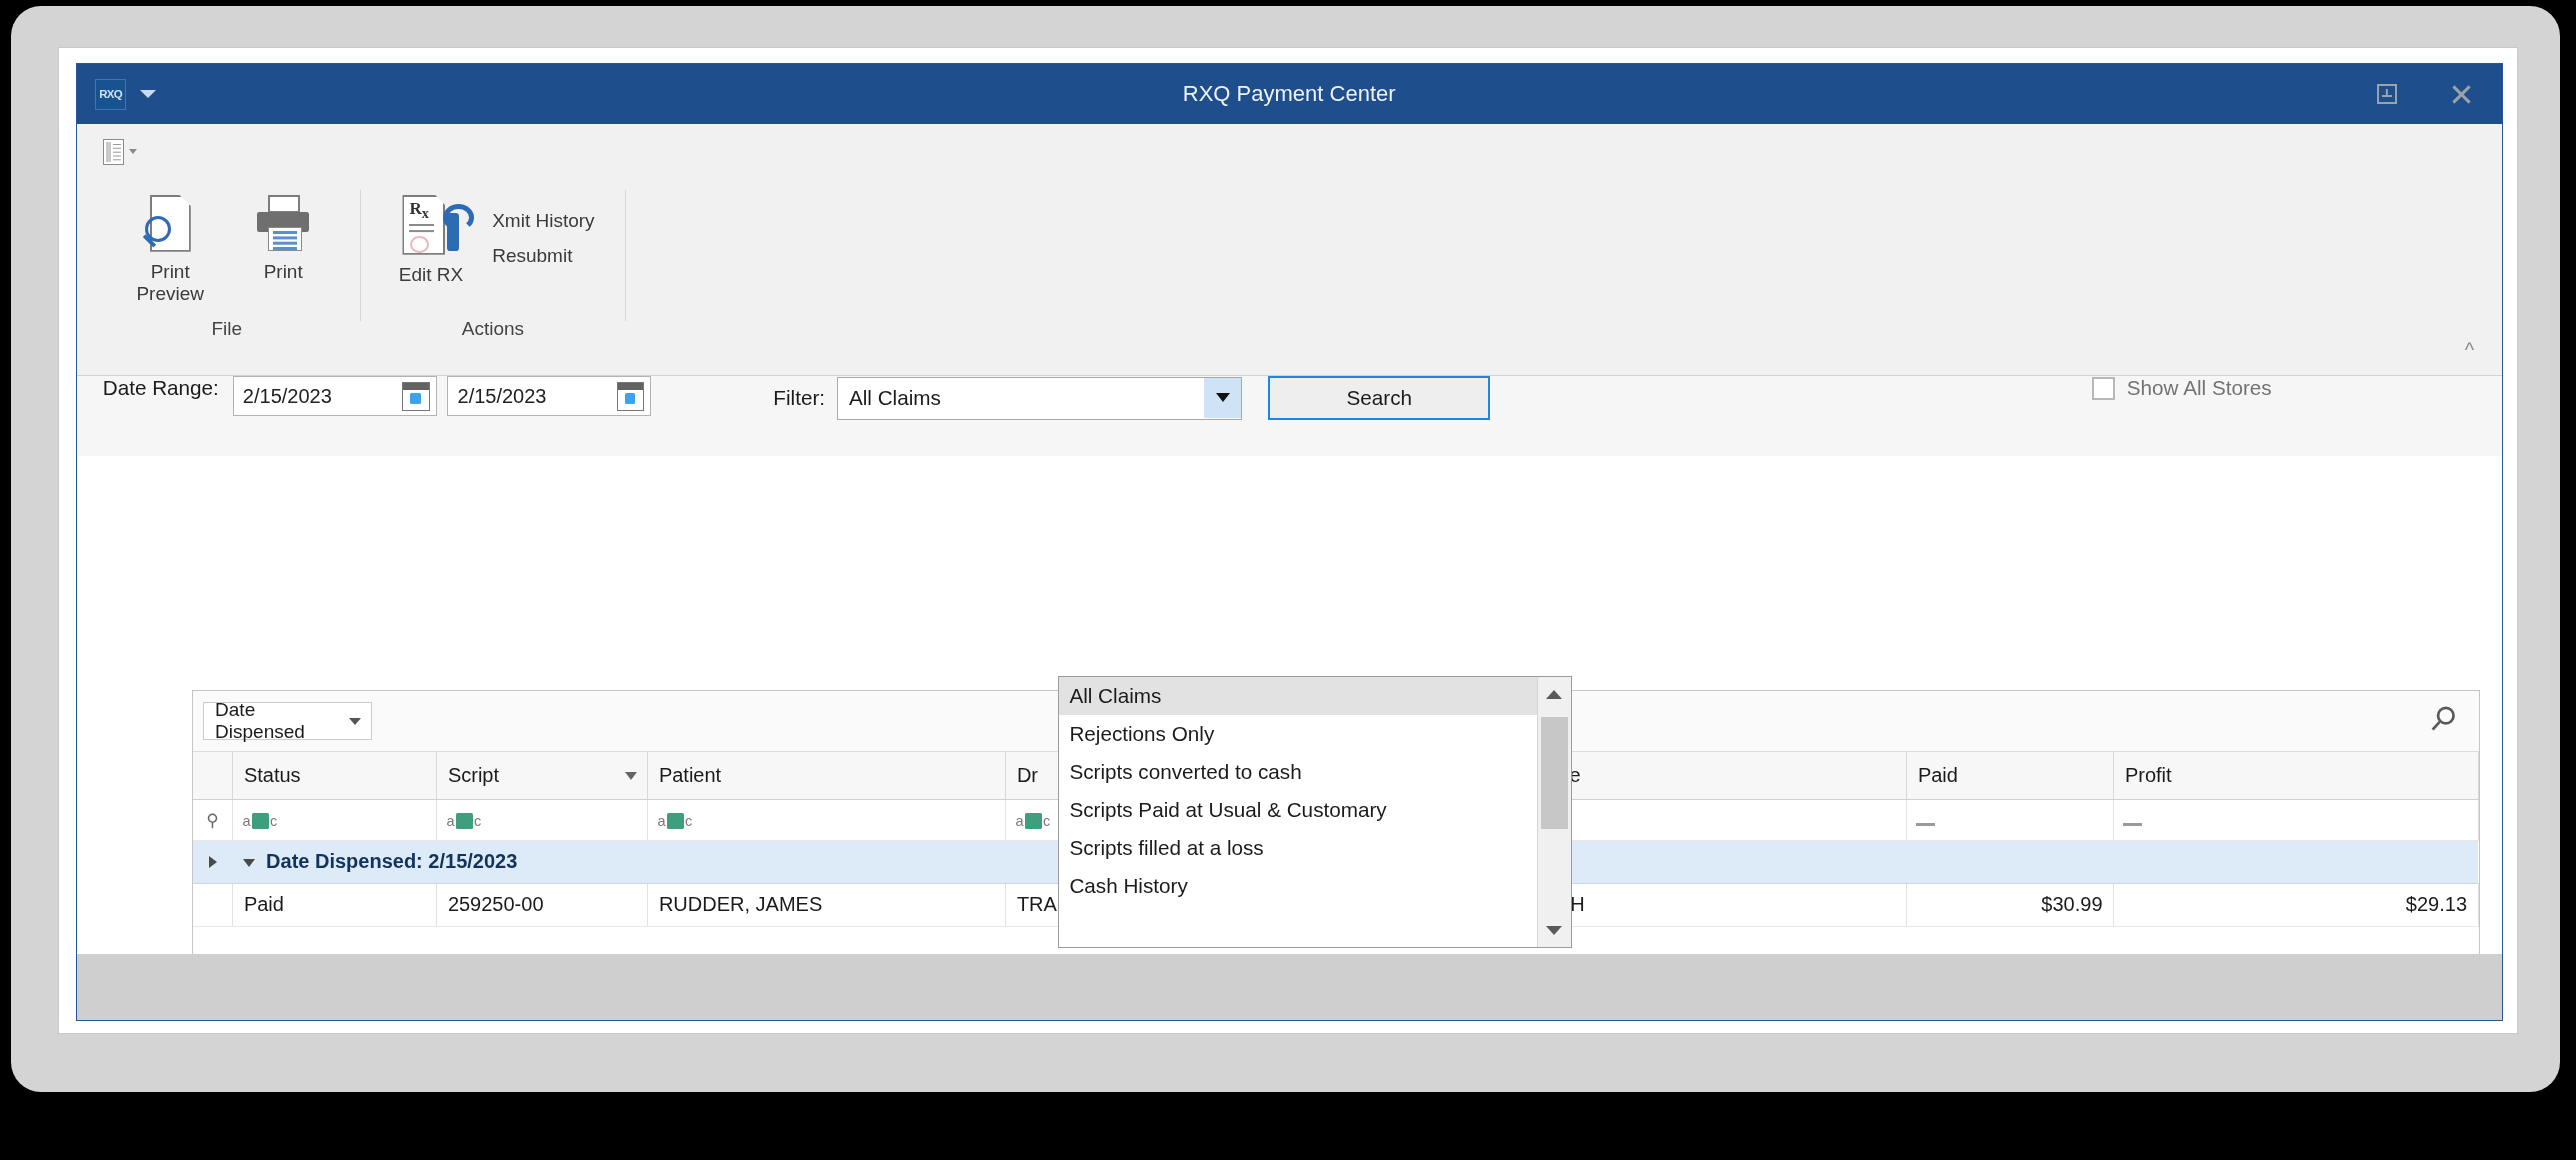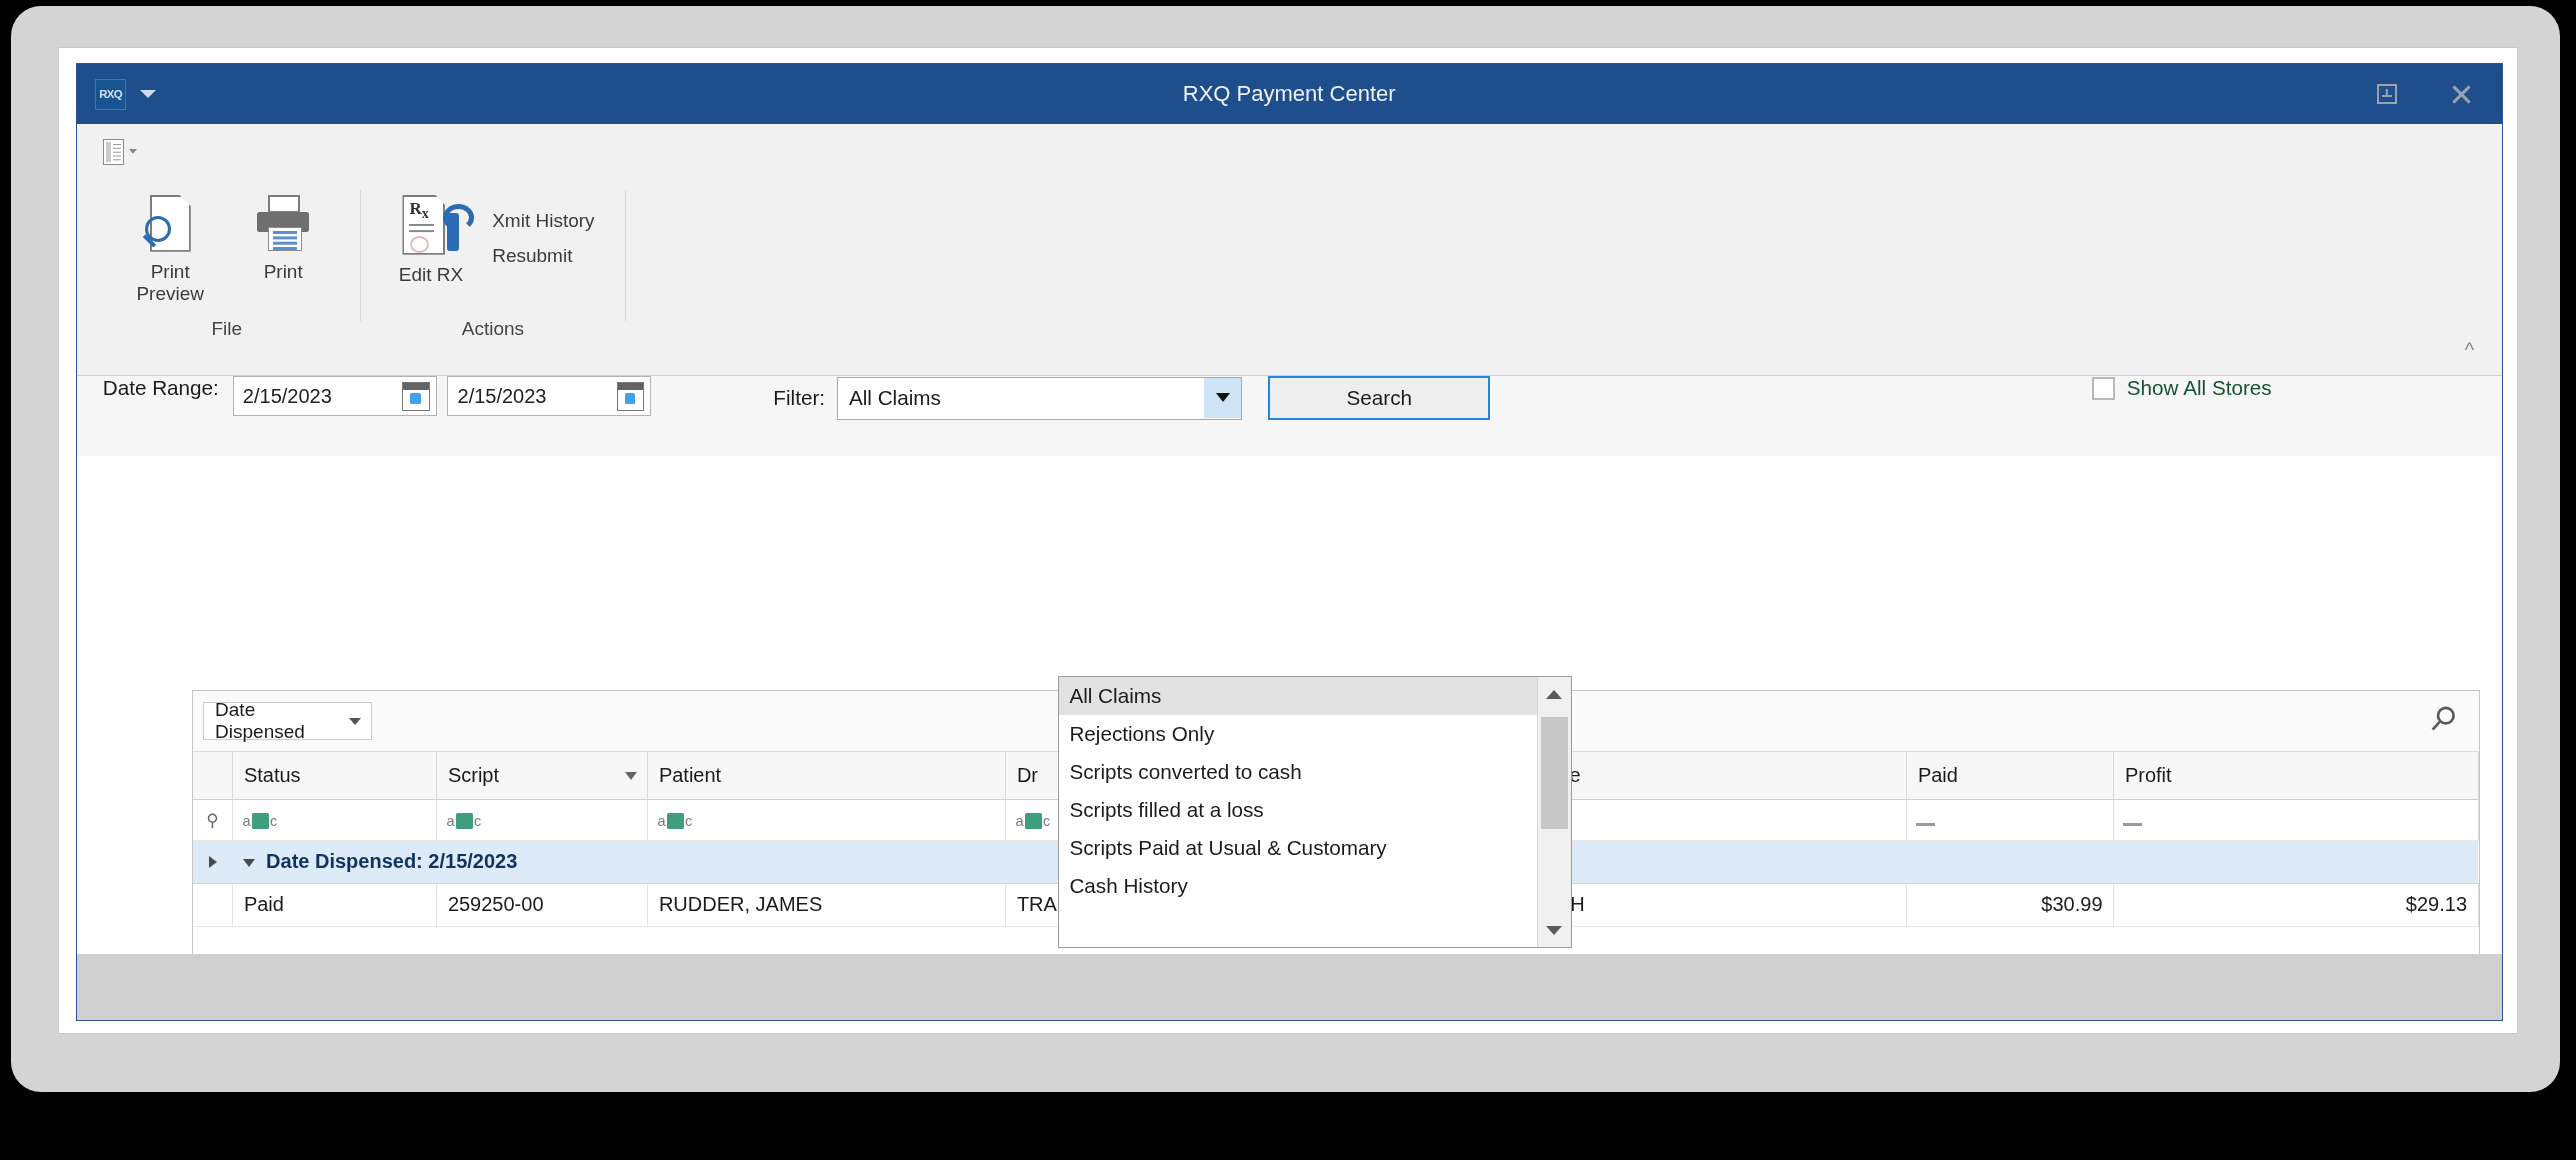--- a/index.html
+++ b/index.html
@@ -159,21 +159,21 @@
   }
   .combo-arrow i { width:0;height:0;border-left:7.7px solid transparent;border-right:7.7px solid transparent;border-top:9.2px solid #111; }
 
   #search-btn {
     width:222px; height:44px; margin-left:26px; background:#eeeeee;
     border:2.3px solid #1f86e8; display:flex; align-items:center; justify-content:center;
     font-size:20.7px; color:#1b1b1b; cursor:default;
   }
   #show-stores { position:absolute; right:230px; display:flex; align-items:center; gap:12.2px; }
   .cbox { width:23px; height:23px; background:#fff; border:2.3px solid #b8b8b8; }
-  #show-stores .lbl { font-size:20.7px; color:#14532d; }
+  #show-stores .lbl { font-size:20.7px; color:#737373; }
 
   
   #gridpanel {
     position:absolute; left:115px; top:626px; width:2288px; height:367px;
     background:#fff; border:0.8px solid #c6c6c6;
   }
   #groupbar { height:61px; border-bottom:0.8px solid #dcdcdc; display:flex; align-items:center; padding:0 10.7px; background:#fafafa; position:relative; }
   #groupby-combo {
     width:169px; height:38px; background:#fff; border:1.5px solid #cbcbcb;
     display:flex; align-items:center; justify-content:space-between; padding:0 10.7px;
@@ -418,22 +418,22 @@
         </tr>
       </tbody>
     </table>
   </div>
 
   <div id="dropdown">
     <ul>
       <li class="sel">All Claims</li>
       <li>Rejections Only</li>
       <li>Scripts converted to cash</li>
+      <li>Scripts Paid at Usual &amp; Customary</li>
       <li>Scripts filled at a loss</li>
-      <li>Scripts Paid at Usual &amp; Customary</li>
       <li>Cash History</li>
     </ul>
     <div id="dd-scroll">
       <div class="dd-arrow">
               <span class="dd-up"></span>
             </div>
       <div id="dd-thumb"></div>
       <div class="dd-arrow" style="position:absolute;bottom:0;left:0;right:0;">
         <span class="dd-down"></span>
       </div>

